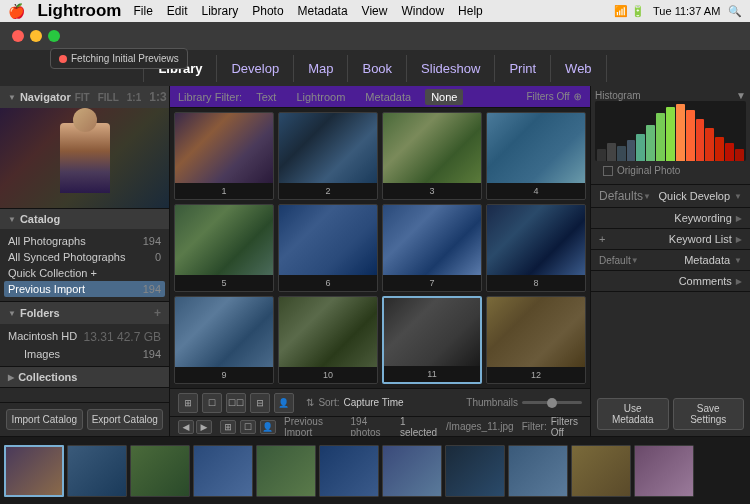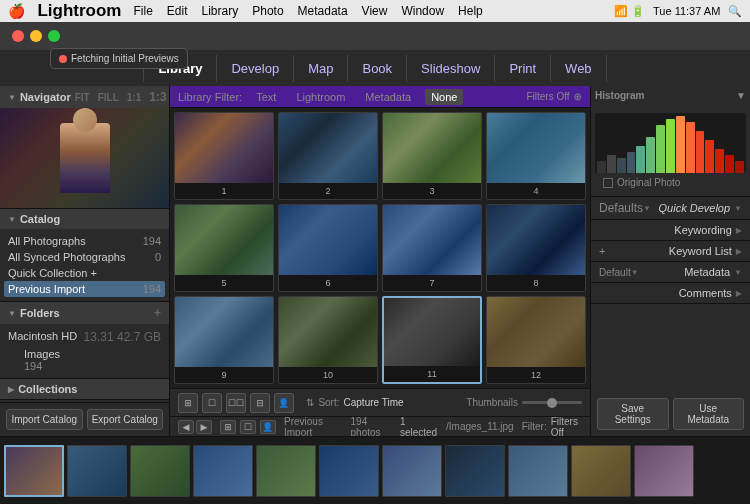--- a/index.html
+++ b/index.html
@@ -210,21 +210,20 @@
       display: flex;
       justify-content: space-between;
       padding: 2px 0;
       font-size: 11px;
       color: #ccc;
     }
     .folder-sub {
       padding-left: 16px;
       display: flex;
       justify-content: space-between;
-      flex-direction: column;
     }
 
     
     .panel-bottom-buttons {
       display: flex;
       gap: 4px;
       padding: 6px;
       margin-top: auto;
       border-top: 1px solid #111;
     }
@@ -438,22 +437,21 @@
     
     .histogram-section {
       padding: 4px;
       border-bottom: 1px solid #111;
     }
     .histogram-header {
       display: flex;
       justify-content: space-between;
       font-size: 10px;
       color: #888;
-      margin-bottom: 12px;
-      font-weight: bold;
+      margin-bottom: 0;
     }
     .histogram-canvas {
       width: 100%;
       height: 60px;
       background: #1a1a1a;
       border-radius: 2px;
       overflow: hidden;
       position: relative;
     }
 
@@ -817,21 +815,21 @@
         </div>
         <div class="original-photo-row">
           <div class="checkbox-small"></div>
           <span>Original Photo</span>
         </div>
       </div>
 
       <div class="right-option">
         <span style="color:#888;font-size:12px;">Defaults</span>
         <span class="triangle">▼</span>
-        <span style="flex:1;text-align:right;font-style:italic;">Quick Develop</span>
+        <span style="flex:1;text-align:right;">Quick Develop</span>
         <span class="triangle" style="margin-left:4px;">▼</span>
       </div>
 
       <div class="right-option">
         <span style="flex:1;text-align:right;">Keywording</span>
         <span class="triangle" style="margin-left:4px;">▶</span>
       </div>
 
       <div class="right-option">
         <span class="option-plus">+</span>
@@ -845,22 +843,22 @@
         <span style="flex:1;text-align:right;">Metadata</span>
         <span class="triangle" style="margin-left:4px;">▼</span>
       </div>
 
       <div class="right-option">
         <span style="flex:1;text-align:right;">Comments</span>
         <span class="triangle" style="margin-left:4px;">▶</span>
       </div>
 
       <div style="display:flex;gap:4px;padding:6px;margin-top:auto;">
+        <div class="panel-btn">Use Metadata</div>
         <div class="panel-btn">Save Settings</div>
-        <div class="panel-btn">Use Metadata</div>
       </div>
     </div>
 
   </div>
 
   <div class="filmstrip">
     <div class="film-thumb selected-film film-1"></div>
     <div class="film-thumb film-2"></div>
     <div class="film-thumb film-3"></div>
     <div class="film-thumb film-4"></div>

